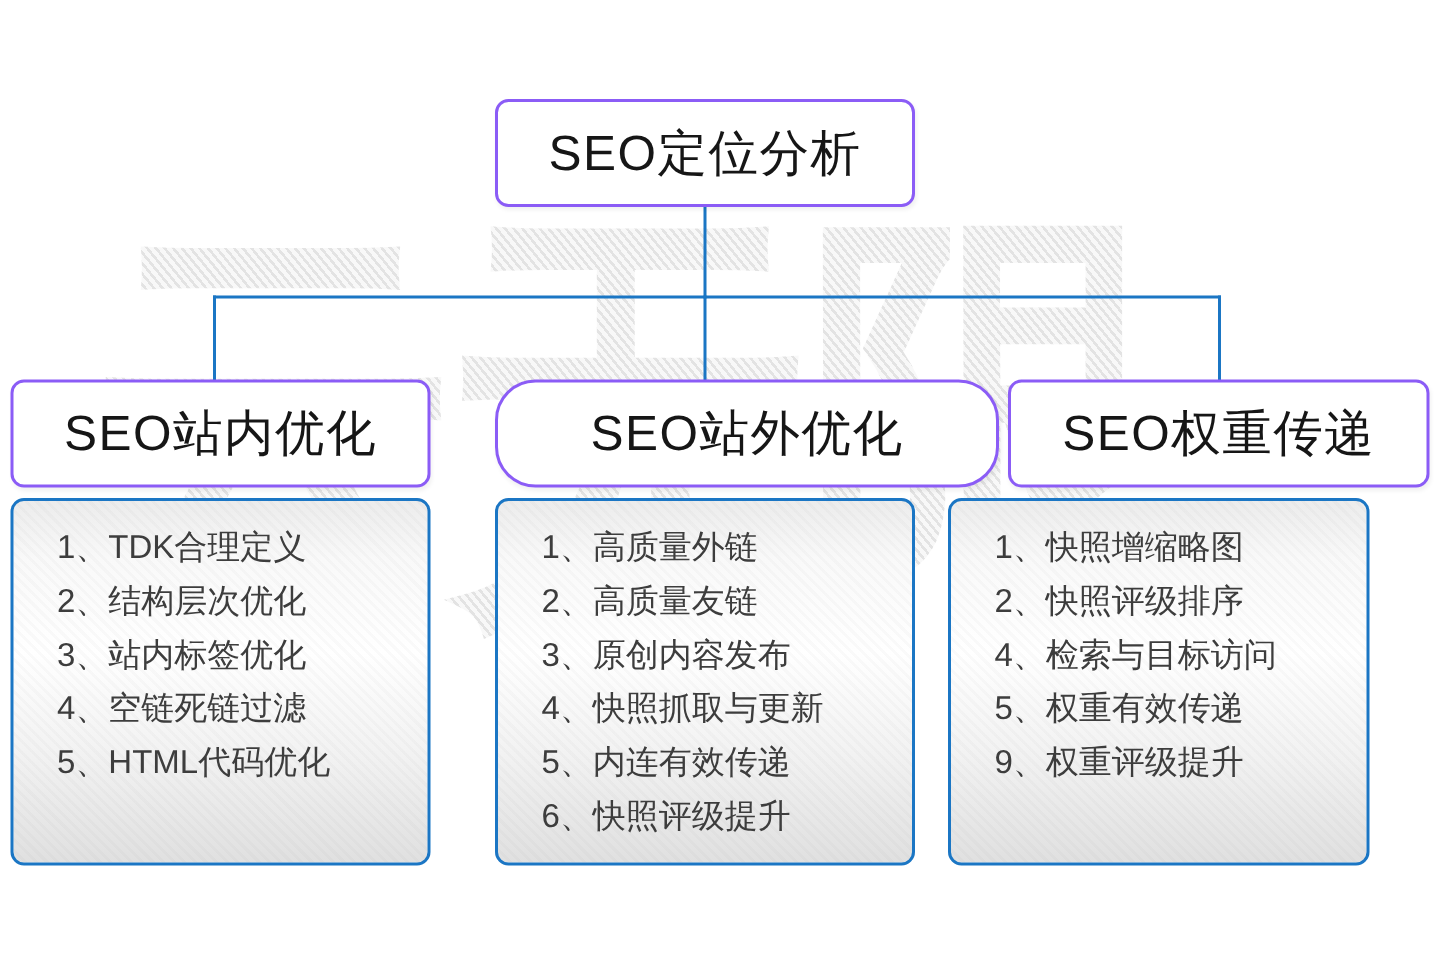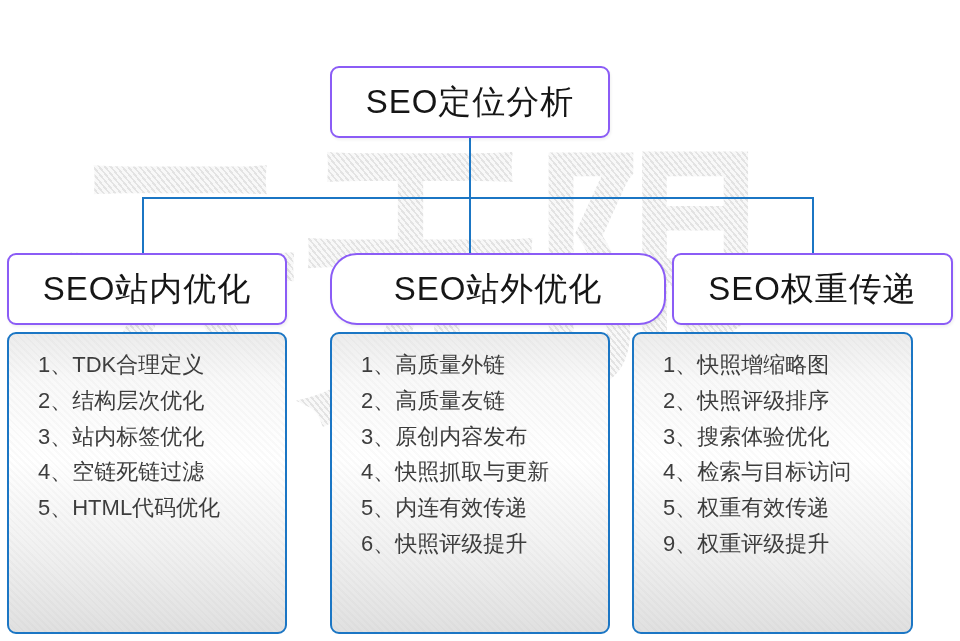--- a/index.html
+++ b/index.html
@@ -68,21 +68,21 @@
   .node-root { left: 330px; top: 66px;  width: 280px; height: 72px; }
   .node-b1   { left: 7px;   top: 253px; width: 280px; height: 72px; }
   .node-b2   { left: 330px; top: 253px; width: 336px; height: 72px; border-radius: 27px; }
   .node-b3   { left: 672px; top: 253px; width: 281px; height: 72px; }
 
   
   .panel {
     position: absolute;
     top: 332px;
     width: 280px;
-    height: 302px;
+    height: 245px;
     border: 2px solid #1b76c4;
     border-radius: 9px;
     box-sizing: border-box;
     background:
       repeating-linear-gradient(45deg, rgba(0,0,0,0.02) 0px, rgba(0,0,0,0.02) 2px, rgba(255,255,255,0) 2px, rgba(255,255,255,0) 5px),
       linear-gradient(180deg, #ececec 0%, #f9f9f9 16%, #ffffff 42%, #f1f1f1 72%, #e0e0e0 100%);
     z-index: 2;
     overflow: hidden;
   }
   .panel-1 { left: 7px; }
@@ -146,20 +146,19 @@
       <li>4、快照抓取与更新</li>
       <li>5、内连有效传递</li>
       <li>6、快照评级提升</li>
     </ul>
   </div>
 
   <div class="panel panel-3">
     <ul>
       <li>1、快照增缩略图</li>
       <li>2、快照评级排序</li>
-      <li>3、搜索体验优化</li>
       <li>4、检索与目标访问</li>
       <li>5、权重有效传递</li>
       <li>9、权重评级提升</li>
     </ul>
   </div>
 
 </div>
 
 </body></html>

